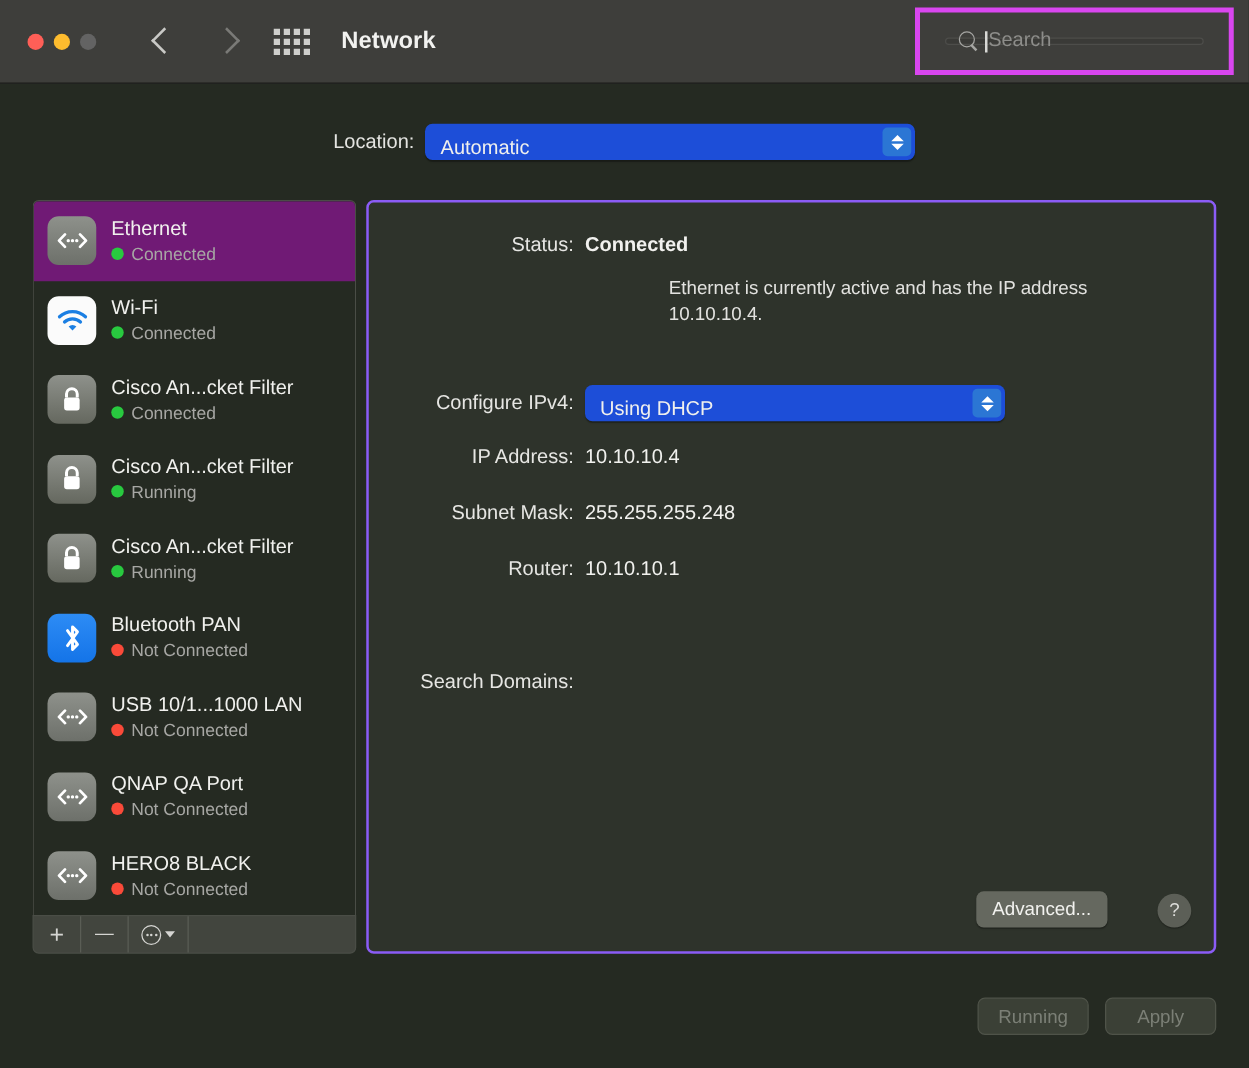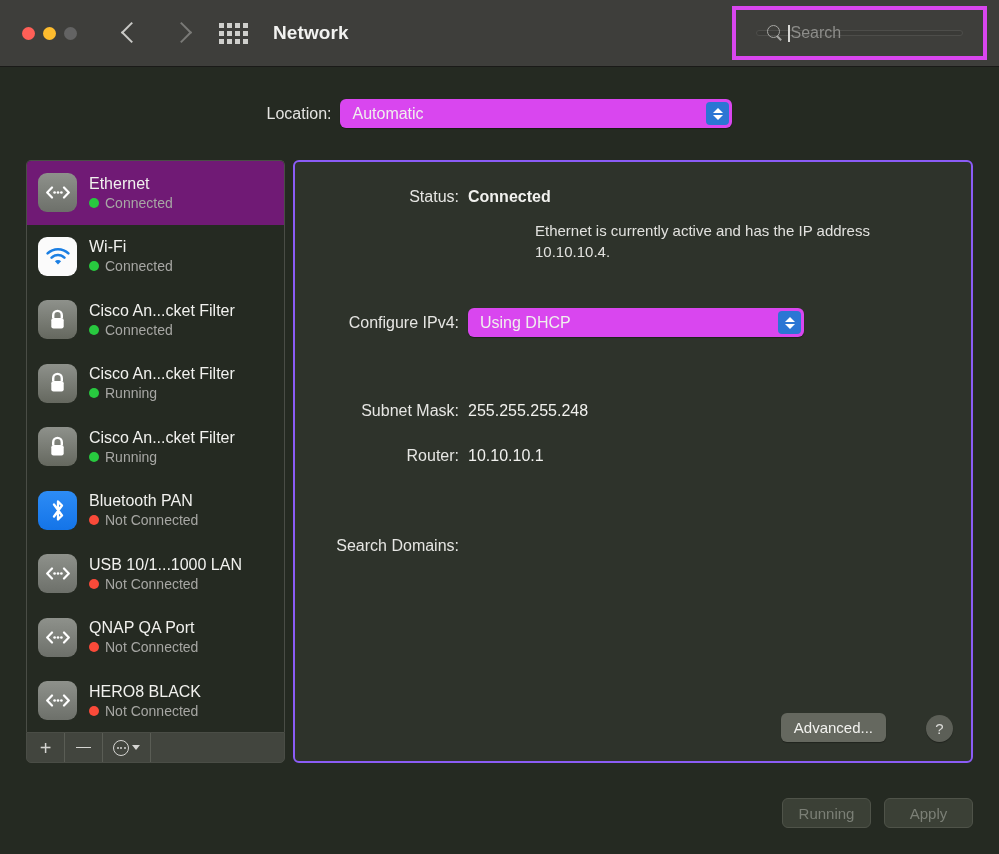--- a/index.html
+++ b/index.html
@@ -90,24 +90,24 @@
   }
   .searchph { font-size: 16px; color: #8d8d8a; }
 
   
   .locrow {
     position: absolute; top: 99px; left: 0; width: 999px;
     display: flex; align-items: center; justify-content: center;
   }
   .loclabel { font-size: 16px; color: #e4e4e1; margin-right: 9px; }
   .popup {
-    background: #d946ef;
+    background: #1d4ed8;
     border-radius: 6px;
     height: 29px;
-    display: flex; align-items: center;
+    display: flex; align-items: flex-end;
     position: relative;
     box-shadow: 0 1px 1px rgba(0,0,0,.35);
   }
   .popup .pval { font-size: 16px; color: #f0f0ed; padding-left: 12px; }
   .stepper {
     position: absolute; right: 3px; top: 3px;
     width: 23px; height: 23px; border-radius: 4px;
     background: #2b76d4;
     display: flex; flex-direction: column;
     align-items: center; justify-content: center; gap: 2px;
@@ -516,20 +516,24 @@
     <span class="flabel">Configure IPv4:</span>
     <div class="popup" id="ipv4-popup">
       <span class="pval">Using DHCP</span>
       <span class="stepper">
         <span class="up"></span>
           <span class="dn"></span>
       </span>
     </div>
   </div>
 
+  <div class="frow" id="row-ip">
+    <span class="flabel">IP Address:</span>
+    <span class="fvalue">10.10.10.4</span>
+  </div>
 
   <div class="frow" id="row-subnet">
     <span class="flabel">Subnet Mask:</span>
     <span class="fvalue">255.255.255.248</span>
   </div>
 
   <div class="frow" id="row-router">
     <span class="flabel">Router:</span>
     <span class="fvalue">10.10.10.1</span>
   </div>

